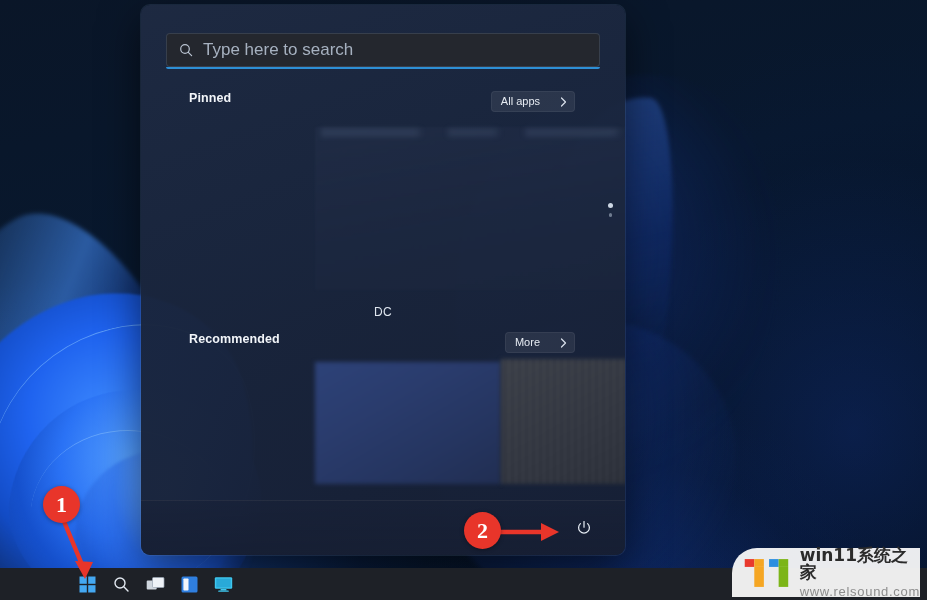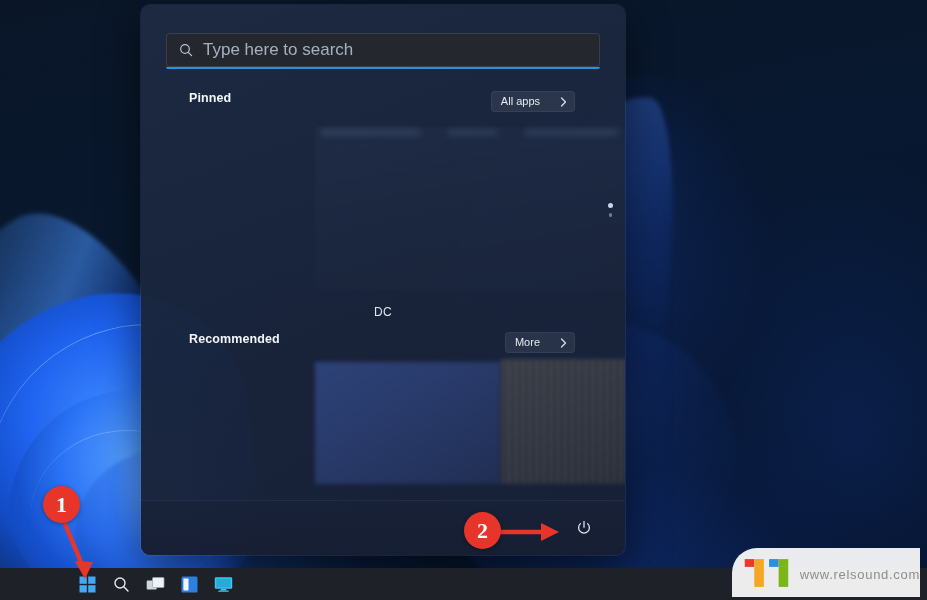--- a/index.html
+++ b/index.html
@@ -511,17 +511,18 @@
   <div id="watermark">
     <svg width="56" height="36" viewBox="0 0 56 36">
       <rect x="2" y="2" width="11" height="9" fill="#e8392e"></rect>
       <rect x="13" y="2" width="11" height="9" fill="#f5a623"></rect>
       <rect x="13" y="11" width="11" height="23" fill="#f5a623"></rect>
       <rect x="30" y="2" width="11" height="9" fill="#2b8fe0"></rect>
       <rect x="41" y="2" width="11" height="9" fill="#7cb518"></rect>
       <rect x="41" y="11" width="11" height="23" fill="#7cb518"></rect>
     </svg>
     <div id="wm-text">
+      <div id="wm-title">win11系统之家</div>
       <div id="wm-url">www.relsound.com</div>
     </div>
   </div>
 
 </div>
 
 </body></html>

